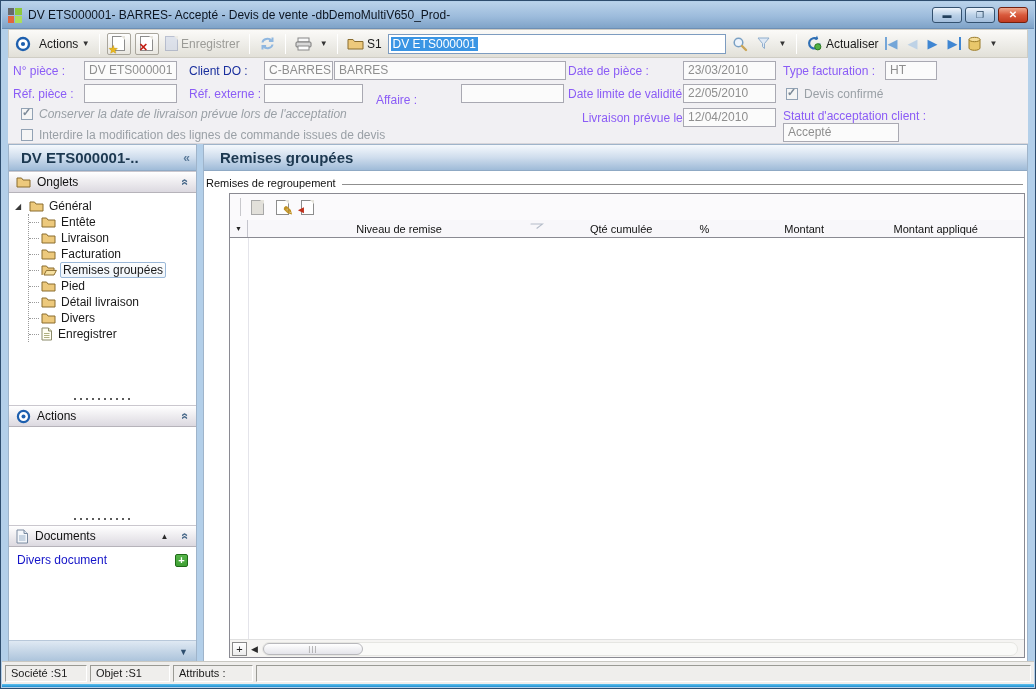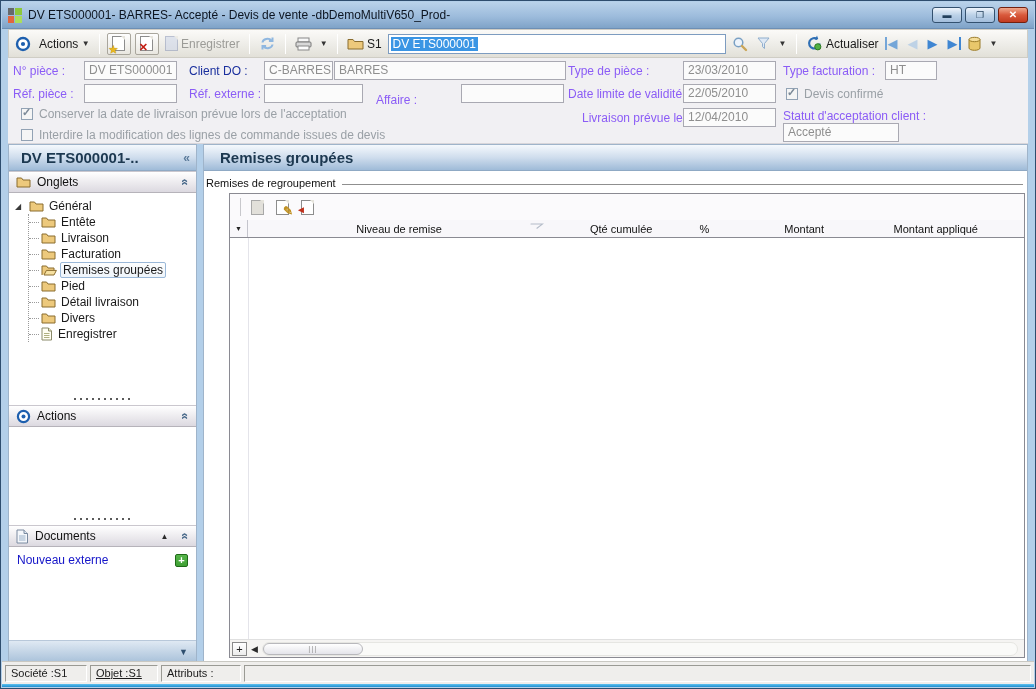--- a/index.html
+++ b/index.html
@@ -140,21 +140,21 @@
   .scrolltrack{flex:1; height:14px; background:#fafaf8; border:1px solid #e6e6e2; border-radius:7px; display:flex; align-items:center;}
   .scrollthumb{width:100px; height:12px; border:1px solid #b8b8bc; border-radius:6px;
     background:linear-gradient(#ffffff,#e4e4ea); display:flex; align-items:center; justify-content:center;
     color:#999; font-size:8px; letter-spacing:1px;}
 
   
   .statusbar{position:absolute; left:1px; right:1px; bottom:4px; height:23px;
     background:#efeeec; border-top:1px solid #c9c8c2; display:flex; align-items:center; padding:2px 3px; gap:3px;}
   .seg{height:17px; border:1px solid; border-color:#9a9a94 #ffffff #ffffff #9a9a94;
     font-size:11px; color:#1a1a1a; padding:1px 5px; white-space:nowrap;}
-  .seg.s1{width:82px;} .seg.s2{width:68px;text-decoration:underline;} .seg.s3{width:80px;} .seg.s4{flex:1;}
+  .seg.s1{width:82px;} .seg.s2{width:80px;} .seg.s3{width:80px;} .seg.s4{flex:1;}
   .bottomstrip{position:absolute; left:1px; right:1px; bottom:1px; height:3px;
     background:linear-gradient(#5ec1ef,#1f8fd0);}
 </style>
 </head>
 <body>
 
 <div class="window">
 
   <div class="titlebar">
     <span class="appicon">
@@ -261,38 +261,38 @@
         <span class="dd">▼</span>
       </span>
   </div>
 
   <div class="formarea">
     <span class="flabel" style="left:5px; top:6px;">N° pièce :</span>
     <span class="ffield" style="left:76px; top:3px; width:93px;">DV ETS000001</span>
     <span class="flabel navy" style="left:181px; top:6px;">Client DO :</span>
     <span class="ffield" style="left:256px; top:3px; width:69px;">C-BARRES</span>
     <span class="ffield" style="left:326px; top:3px; width:232px;">BARRES</span>
-    <span class="flabel" style="left:560px; top:6px;">Type de pièce :</span>
+    <span class="flabel" style="left:560px; top:6px;">Date de pièce :</span>
     <span class="ffield" style="left:675px; top:3px; width:93px;">23/03/2010</span>
     <span class="flabel" style="left:775px; top:6px;">Type facturation :</span>
     <span class="ffield" style="left:877px; top:3px; width:52px;">HT</span>
 
     <span class="flabel" style="left:5px; top:29px;">Réf. pièce :</span>
     <span class="ffield" style="left:76px; top:26px; width:93px;"></span>
     <span class="flabel" style="left:181px; top:29px;">Réf. externe :</span>
     <span class="ffield" style="left:256px; top:26px; width:99px;"></span>
     <span class="flabel" style="left:368px; top:29px;margin-top:6px;">Affaire :</span>
     <span class="ffield" style="left:453px; top:26px; width:103px;"></span>
     <span class="flabel" style="left:560px; top:29px;">Date limite de validité :</span>
     <span class="ffield" style="left:675px; top:26px; width:93px;">22/05/2010</span>
     <span class="cb checked" style="left:778px; top:30px;"></span>
     <span class="flabel gray" style="left:796px; top:29px;">Devis confirmé</span>
 
     <span class="cb checked" style="left:13px; top:50px;"></span>
-    <span class="flabel gray" style="left:31px; top:49px;">Conserver la date de livraison prévue lors de l'acceptation</span>
+    <span class="flabel gray" style="left:31px; top:49px;font-style:italic;">Conserver la date de livraison prévue lors de l'acceptation</span>
     <span class="flabel" style="left:560px; top:53px;margin-left:14px;">Livraison prévue le :</span>
     <span class="ffield" style="left:675px; top:50px; width:93px;">12/04/2010</span>
     <span class="flabel" style="left:775px; top:51px;">Statut d'acceptation client :</span>
 
     <span class="cb" style="left:13px; top:71px;"></span>
     <span class="flabel gray" style="left:31px; top:70px;">Interdire la modification des lignes de commande issues de devis</span>
     <span class="ffield" style="left:775px; top:65px; width:116px;">Accepté</span>
   </div>
 
   <div class="content">
@@ -402,21 +402,21 @@
             <line x1="3" y1="7" x2="9.5" y2="7" stroke="#9ab0c8"></line>
             <line x1="3" y1="9" x2="9.5" y2="9" stroke="#9ab0c8"></line>
             <line x1="3" y1="11" x2="9.5" y2="11" stroke="#9ab0c8"></line>
           </svg>
         <span>Documents</span>
         <span class="uparrow">▲</span>
         <span class="chev" style="margin-left:8px;">«</span>
       </div>
 
       <div class="doclink-row">
-        <span class="doclink">Nouveau externe</span>
+        <span class="doclink">Divers document</span>
         <span class="plusbtn">+</span>
       </div>
 
       <div class="sidebar-bottom">
         <span class="darr">▼</span>
       </div>
     </div>
 
     <div class="vsplit"></div>
 

